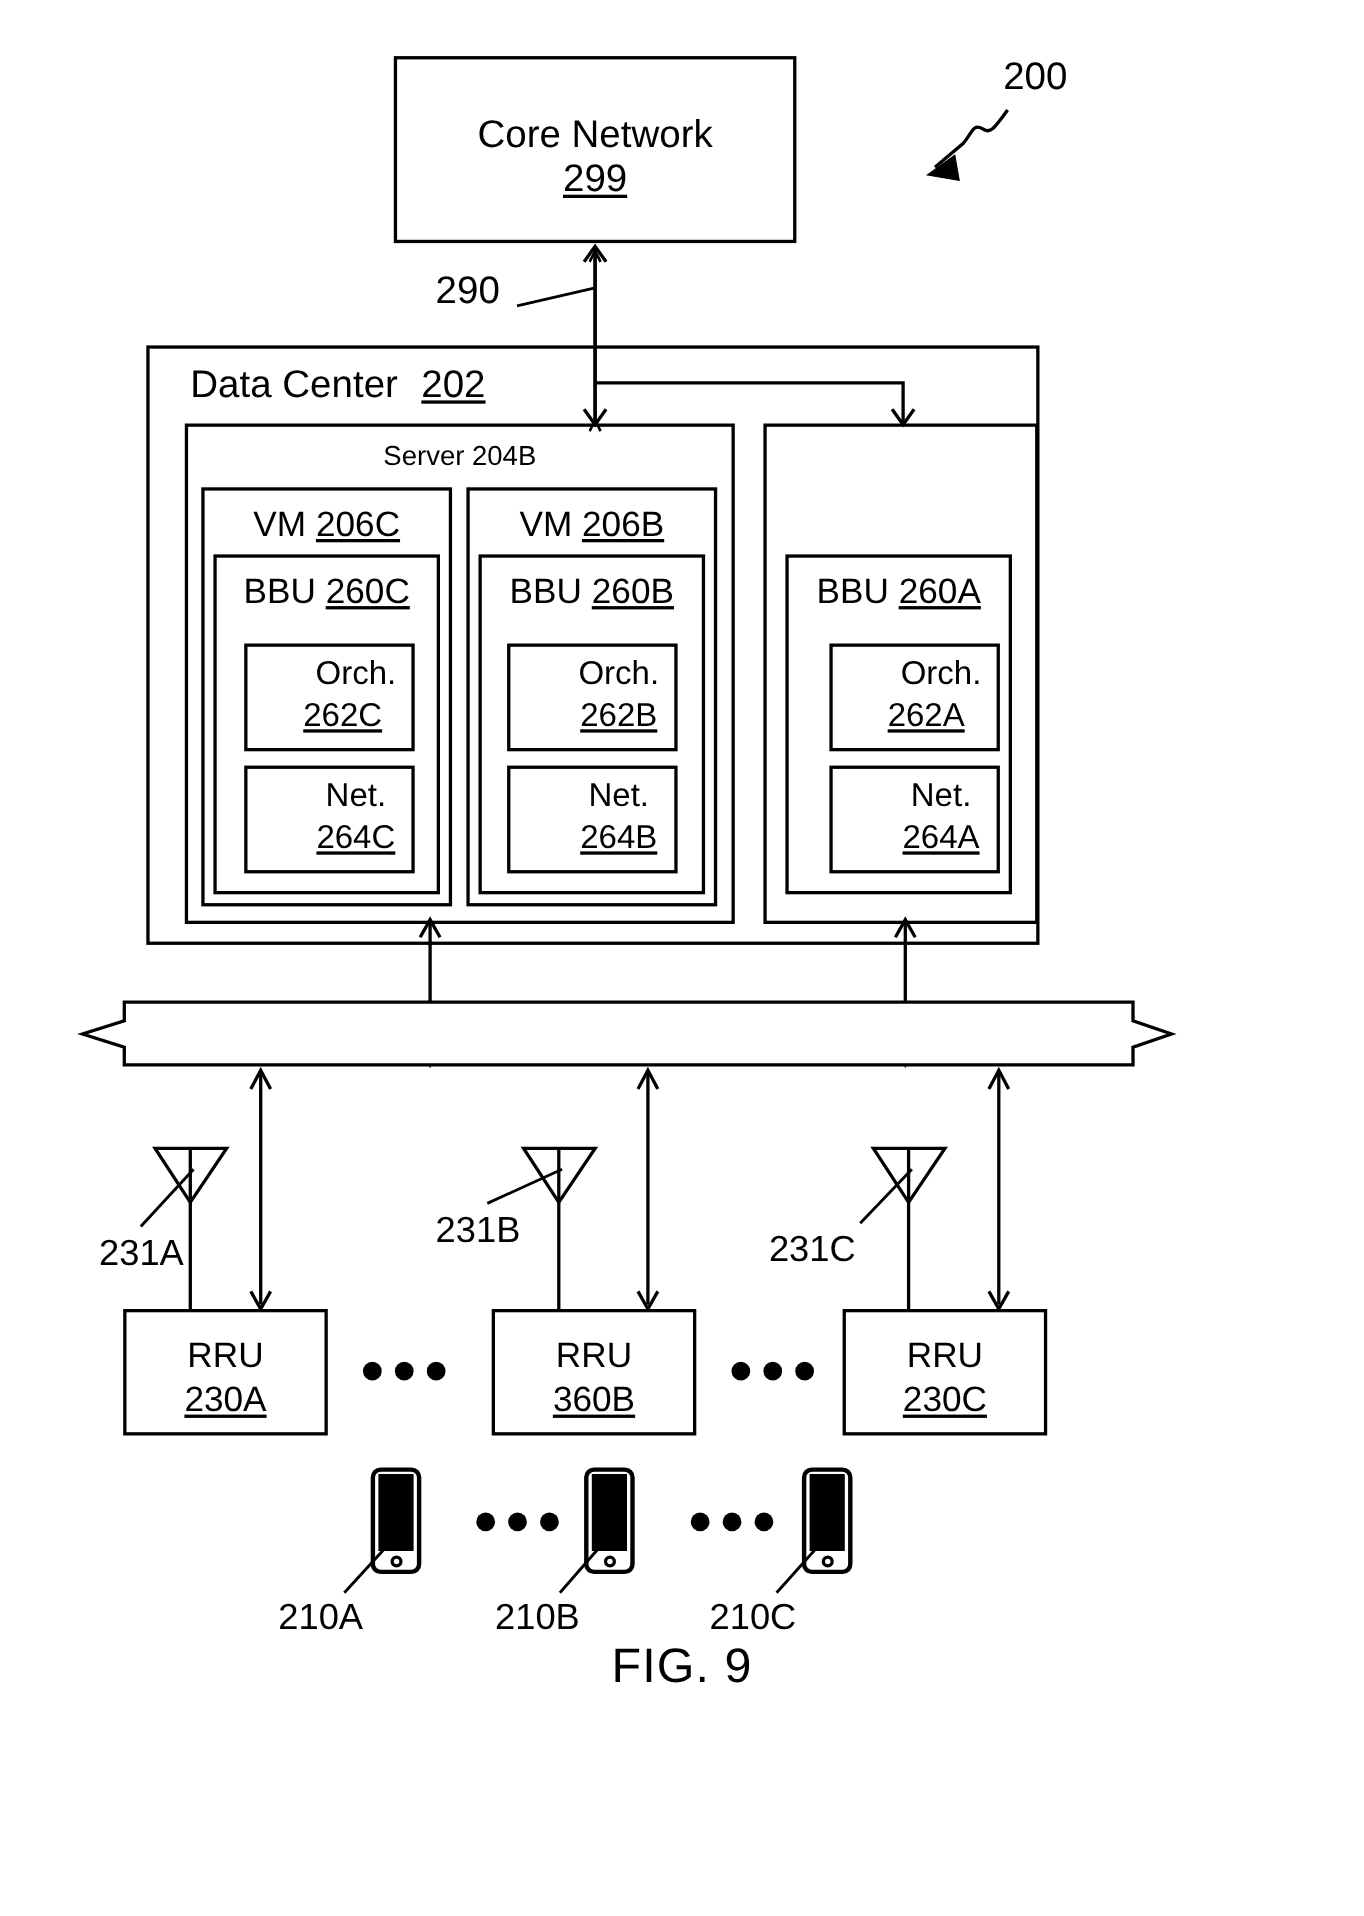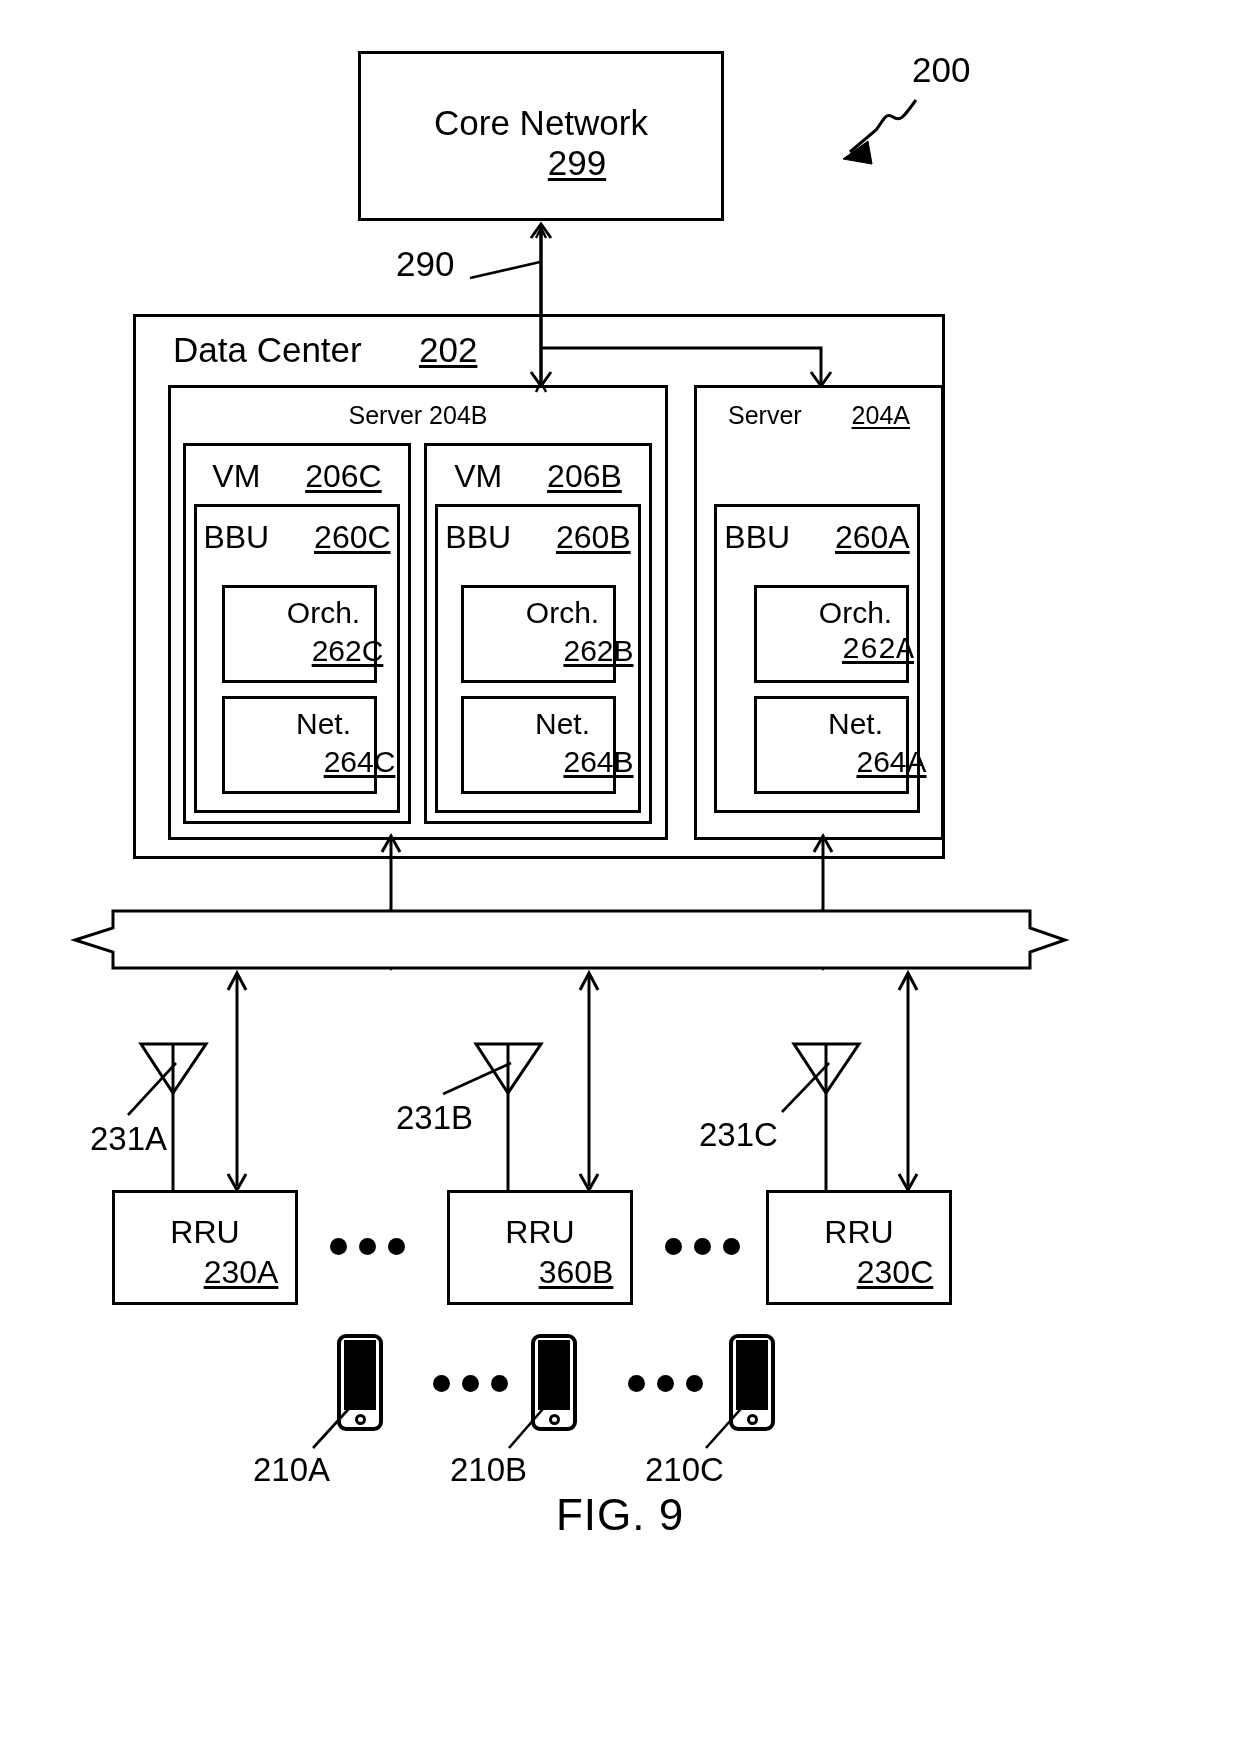--- a/index.html
+++ b/index.html
@@ -24,21 +24,21 @@
     border: 3px solid #000;
     box-sizing: border-box;
     background: transparent;
   }
   .lbl {
     position: absolute;
     white-space: nowrap;
     line-height: 1.12;
     font-family: "Liberation Sans", sans-serif;
   }
-  .u { text-decoration: underline; text-underline-offset: 3px; padding-left: 36px; }
+  .u { text-decoration: underline; text-underline-offset: 3px; }
   .ctr { text-align: center; }
 
   
   .t-core   { font-size: 35px; }
   .t-ref    { font-size: 35px; }
   .t-dc     { font-size: 35px; }
   .t-srv    { font-size: 25px; }
   .t-vm     { font-size: 32px; }
   .t-bbu    { font-size: 32px; }
   .t-small  { font-size: 30px; margin-left: 24px; }
@@ -139,32 +139,28 @@
     <span class="u">260B</span>
   </div>
   <div class="box" style="left:461px; top:585px; width:155px; height:98px;"></div>
   <div class="lbl t-small ctr" style="left:461px; top:596px; width:155px;">Orch.</div>
   <div class="lbl t-small ctr u" style="left:461px; top:634px; width:155px;">262B</div>
   <div class="box" style="left:461px; top:696px; width:155px; height:98px;"></div>
   <div class="lbl t-small ctr" style="left:461px; top:707px; width:155px;">Net.</div>
   <div class="lbl t-small ctr u" style="left:461px; top:745px; width:155px;">264B</div>
 
   <div class="box" style="left:694px; top:385px; width:250px; height:455px;"></div>
-  <div class="lbl t-srv ctr" style="left:694px; top:401px; width:250px;">
-    <span>Server</span>
-    <span>&nbsp;</span><span class="u">204A</span>
-  </div>
   <div class="box" style="left:714px; top:504px; width:206px; height:309px;"></div>
   <div class="lbl t-bbu ctr" style="left:714px; top:520px; width:206px;">
     <span>BBU</span>
     <span class="u">260A</span>
   </div>
   <div class="box" style="left:754px; top:585px; width:155px; height:98px;"></div>
   <div class="lbl t-small ctr" style="left:754px; top:596px; width:155px;">Orch.</div>
-  <div class="lbl t-small ctr u" style="left:754px; top:634px; width:128px;font-family:Liberation Mono, monospace;">262A</div>
+  <div class="lbl t-small ctr u" style="left:754px; top:634px; width:128px;">262A</div>
   <div class="box" style="left:754px; top:696px; width:155px; height:98px;"></div>
   <div class="lbl t-small ctr" style="left:754px; top:707px; width:155px;">Net.</div>
   <div class="lbl t-small ctr u" style="left:754px; top:745px; width:155px;">264A</div>
 
   <div class="lbl t-bus ctr u" style="left:400px; top:922px; width:160px;">245</div>
 
   <div class="lbl t-ant" style="left:90px; top:1121px;">231A</div>
   <div class="lbl t-ant" style="left:396px; top:1100px;">231B</div>
   <div class="lbl t-ant" style="left:699px; top:1117px;">231C</div>
 

